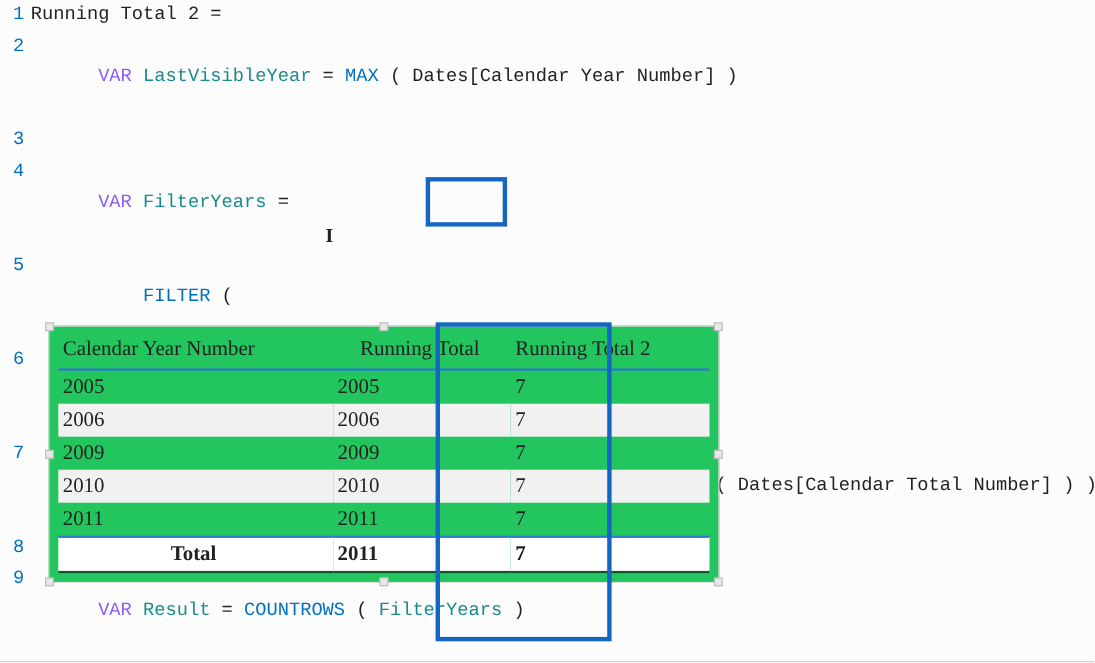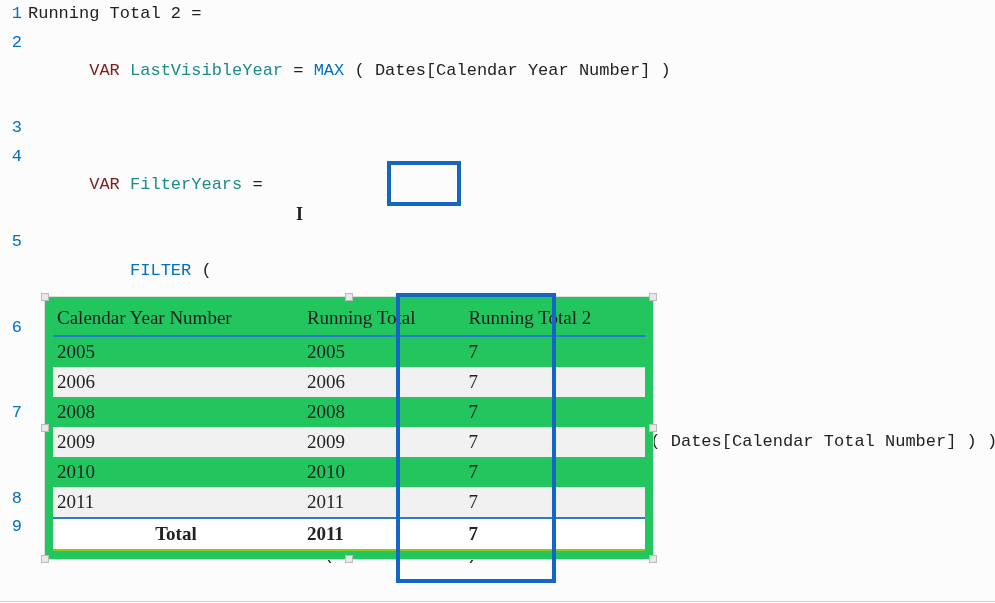--- a/index.html
+++ b/index.html
@@ -28,21 +28,21 @@
     text-align: right;
     color: #0070c0;
     padding-right: 6px;
     font-weight: 400;
     flex-shrink: 0;
   }
   .code {
     color: #222;
     white-space: pre;
   }
-  .kw { color: #7f1d1d; }      
+  .kw { color: #8b5cf6; }      
   .fn { color: #0070c0; }      
   .ident { color: #1a8a8a; }   
   .plain { color: #222; }
 
   
   .hl-box {
     position: absolute;
     border: 4px solid #1566c0;
     pointer-events: none;
   }
@@ -88,21 +88,21 @@
   table.data td {
     padding: 4px 8px 4px 4px;
     color: #222;
   }
   table.data tbody tr:nth-child(even) td {
     background: #f1f1f1;
   }
   table.data tr.total td {
     font-weight: 700;
     border-top: 2px solid #2b7bd1;
-    border-bottom: 2px solid #84cc16;
+    border-bottom: 2px solid #14532d;
     background: #fff !important;
   }
   table.data tr.total td.lbl { text-align: center; }
 
   .cursor-i {
     position: absolute;
     font-family: serif;
     color: #222;
     font-size: 18px;
     font-weight: bold;
@@ -182,38 +182,33 @@
   <div class="resize-handle rh-br"></div>
   <div class="resize-handle rh-ml"></div>
   <div class="resize-handle rh-mr"></div>
   <div class="resize-handle rh-mt"></div>
   <div class="resize-handle rh-mb"></div>
 
   <table class="data">
     <thead>
       <tr>
         <th>Calendar Year Number</th>
-        <th style="text-align:left">Running Total</th>
+        <th style="text-align:center">Running Total</th>
         <th style="text-align:left">Running Total 2</th>
       </tr>
     </thead>
     <tbody>
       <tr>
           <td>2005</td>
           <td>2005</td>
           <td>7</td>
         </tr>
       <tr>
           <td>2006</td>
           <td>2006</td>
-          <td>7</td>
-        </tr>
-      <tr>
-          <td>2008</td>
-          <td>2008</td>
           <td>7</td>
         </tr>
       <tr>
           <td>2009</td>
           <td>2009</td>
           <td>7</td>
         </tr>
       <tr>
           <td>2010</td>
           <td>2010</td>

